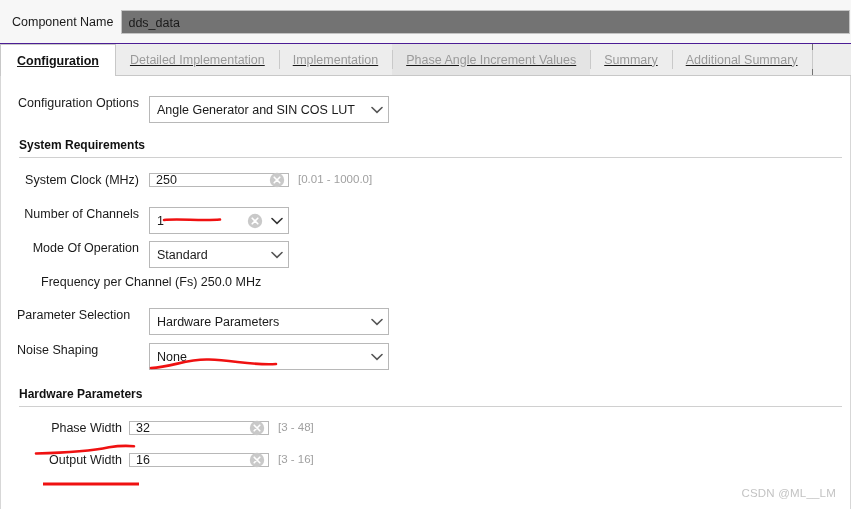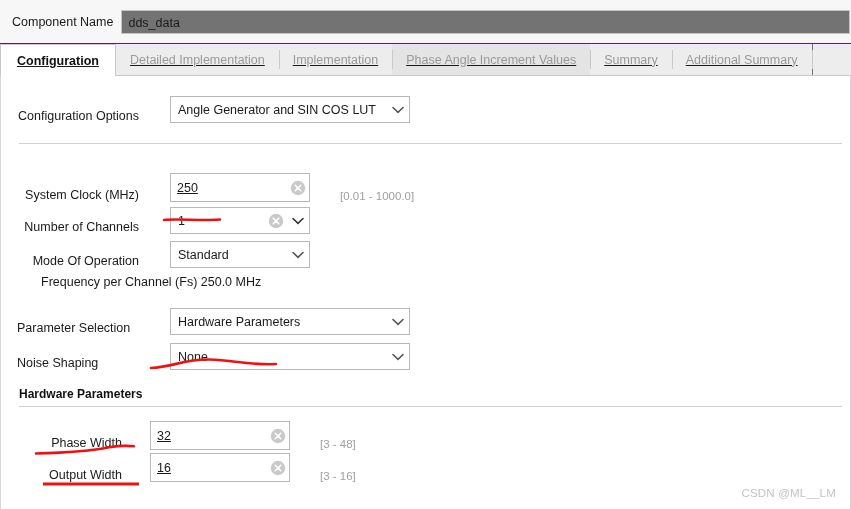--- a/index.html
+++ b/index.html
@@ -103,23 +103,22 @@
     height: 433px;
     background: #ffffff;
     border-left: 1px solid #d7d7d7;
     border-right: 1px solid #d7d7d7;
     box-sizing: border-box;
     padding: 0;
   }
 
   .row {
     display: flex;
-    align-items: flex-end;
+    align-items: flex-start;
     position: absolute;
-    gap: 21px;
   }
   .lbl {
     font-size: 12.5px;
     color: #1a1a1a;
     text-align: right;
     white-space: nowrap;
   }
 
   
   .combo {
@@ -142,28 +141,27 @@
   .chev {
     width: 22px;
     display: flex;
     align-items: center;
     justify-content: center;
     color: #5a5a5a;
   }
   .chev svg { display: block; }
 
   .txtfield {
-    height: 29px;
+    height: 14px;
     border: 1px solid #b8b8b8;
     background: #ffffff;
     display: flex;
     align-items: center;
     box-sizing: border-box;
     position: relative;
-    text-decoration: underline;
   }
   .txtfield .val {
     flex: 1;
     font-size: 12.5px;
     color: #1a1a1a;
     padding-left: 6px;
     white-space: nowrap;
     overflow: hidden;
   }
   .clearbtn {
@@ -265,20 +263,21 @@
       <span class="val">Angle Generator and SIN COS LUT</span>
       <span class="chev">
         <svg width="12" height="8" viewBox="0 0 12 8">
             <path d="M1 1.5 L6 6.3 L11 1.5" fill="none" stroke="#555" stroke-width="1.6" stroke-linecap="round"></path>
           </svg>
       </span>
     </div>
   </div>
 
   <div class="section" style="top:62px;">
+    <div class="section-title">System Requirements</div>
     <div class="section-rule"></div>
   </div>
 
   <div class="row" style="left:16px; top:97px;">
     <span class="lbl" style="width:122px;">System Clock (MHz)</span>
     <div class="txtfield" style="width:140px; margin-left:10px;">
       <span class="val">250</span>
       <span class="clearbtn">
         <svg width="16" height="16" viewBox="0 0 16 16">
           <circle cx="8" cy="8" r="7.2" fill="#c9c9c9"></circle>

